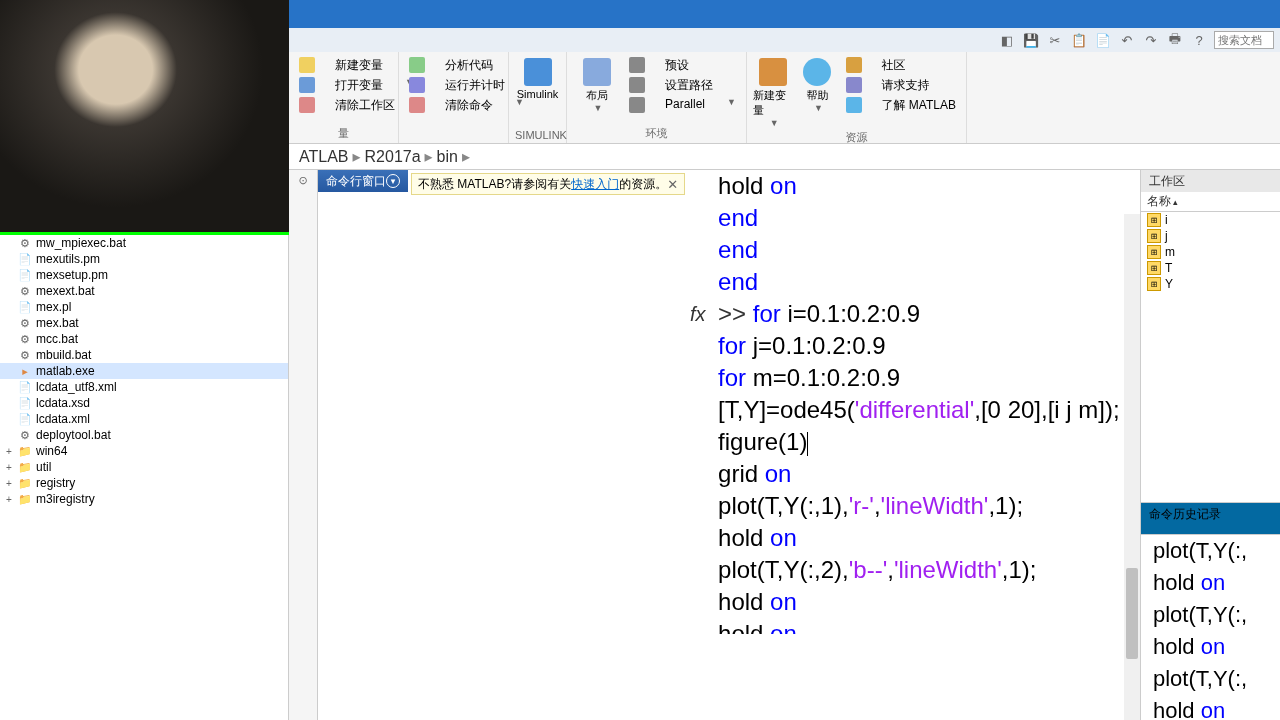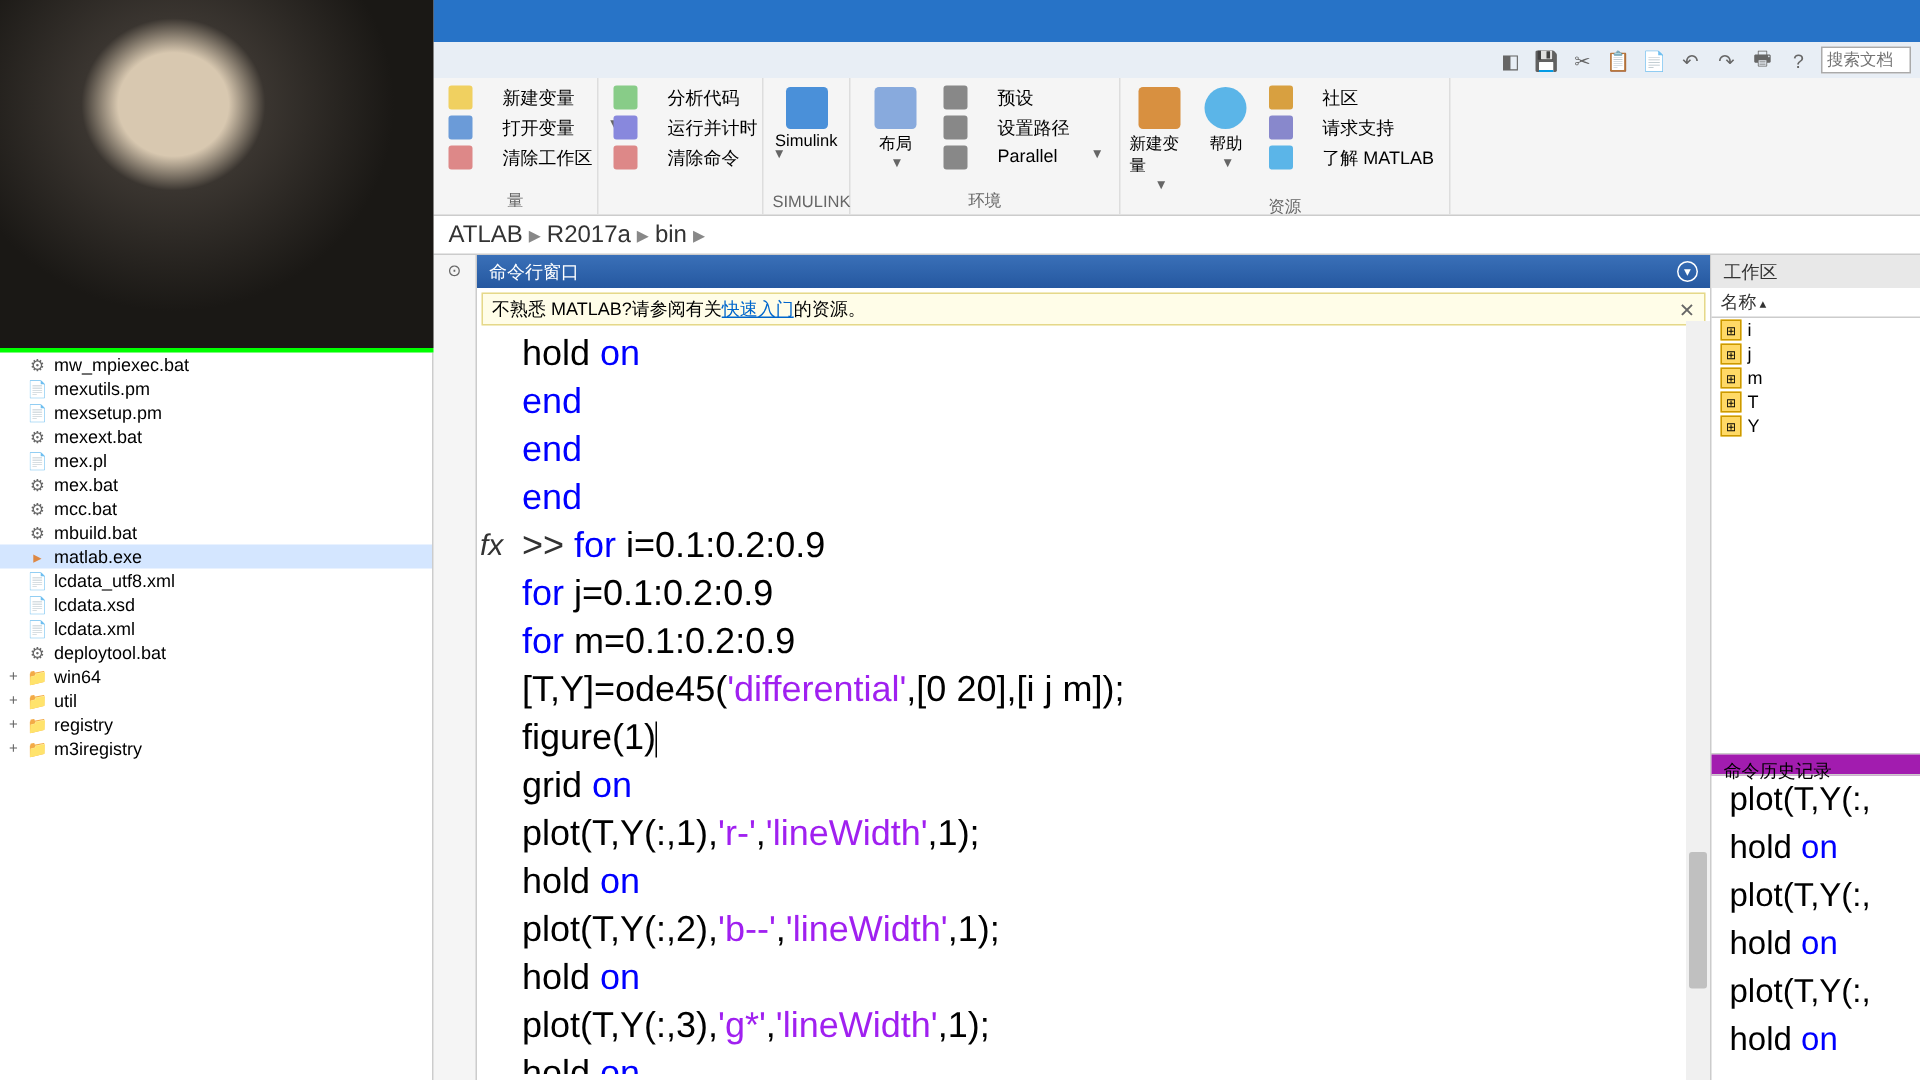--- a/index.html
+++ b/index.html
@@ -21,42 +21,42 @@
 .rbtn-sm .ico { width:16px; height:16px; border-radius:2px; }
 .dd { font-size:9px; color:#666; margin-left:2px; }
 .pathbar { position:absolute; top:144px; left:289px; right:0; height:26px; background:#fff; border-bottom:1px solid #ccc; display:flex; align-items:center; font-size:16px; padding-left:6px; }
 .pathseg { padding:0 4px; color:#333; }
 .patharrow { color:#888; }
 .filetree { position:absolute; top:235px; left:0; width:289px; bottom:0; background:#fff; border-right:1px solid #ccc; overflow:hidden; }
 .ft-row { display:flex; align-items:center; font-size:12px; padding:1px 4px 1px 18px; gap:4px; }
 .ft-row.sel { background:#d4e6ff; }
 .ft-exp { width:10px; font-size:10px; color:#666; margin-left:-14px; text-align:center; }
 .ft-icon { width:14px; height:14px; display:flex; align-items:center; justify-content:center; font-size:11px; }
-.cmdpanel { position:absolute; top:170px; left:318px; width:822px; bottom:0; background:#fff; display:flex; flex-direction:column; }
+.cmdpanel { position:absolute; top:170px; left:318px; width:822px; bottom:0; background:#fff; display:flex; flex-direction:row; }
 .cmdpanel-gutter { position:absolute; top:170px; left:289px; width:29px; bottom:0; background:#f5f5f5; border-right:1px solid #ccc; display:flex; justify-content:center; padding-top:4px; }
 .panel-hdr { height:22px; background:linear-gradient(#3a70b8,#2558a0); color:#fff; font-size:12px; display:flex; align-items:center; padding:0 8px; justify-content:space-between; }
 .panel-hdr .circ { width:14px; height:14px; border:1px solid #fff; border-radius:50%; font-size:9px; display:flex; align-items:center; justify-content:center; }
 .infobar { height:22px; background:#fffde8; border:1px solid #e5d88a; margin:3px; font-size:12px; display:flex; align-items:center; padding:0 6px; justify-content:space-between; }
 .infobar a { color:#06c; text-decoration:underline; }
 .infobar .x { font-size:13px; color:#666; cursor:default; }
 .codearea { flex:1; overflow:hidden; position:relative; font-family:Consolas,monospace; font-size:24px; padding-left:30px; line-height:32px; }
 .codeline { white-space:pre; }
 .fx { position:absolute; left:2px; font-style:italic; font-size:20px; color:#333; }
 .kw { color:#0000ff; }
 .str { color:#a020f0; }
 .prompt { color:#333; }
 .cursor { display:inline-block; width:1px; height:24px; background:#000; vertical-align:middle; }
 .scroll-v { position:absolute; right:0; top:44px; bottom:0; width:16px; background:#f0f0f0; }
 .scroll-thumb { position:absolute; left:2px; right:2px; background:#c0c0c0; border-radius:2px; }
 .workspace { position:absolute; top:170px; left:1140px; right:0; height:332px; background:#fff; border-left:1px solid #ccc; display:flex; flex-direction:column; }
 .ws-colhdr { height:20px; border-bottom:1px solid #ccc; font-size:12px; padding:2px 6px; color:#333; display:flex; align-items:center; gap:2px; }
 .ws-row { display:flex; align-items:center; font-size:12px; padding:1px 6px; gap:4px; }
 .ws-icon { width:14px; height:14px; background:#ffd966; border:1px solid #cc9900; display:flex; align-items:center; justify-content:center; font-size:8px; }
 .history { position:absolute; top:502px; left:1140px; right:0; bottom:0; background:#fff; border-left:1px solid #ccc; border-top:1px solid #ccc; display:flex; flex-direction:column; }
-.hist-hdr { height:14px; background:#a21caf; font-size:12px; padding:3px 8px; border-bottom:1px solid #ccc; }
+.hist-hdr { height:32px; background:#0369a1; font-size:12px; padding:3px 8px; border-bottom:1px solid #ccc; }
 .hist-body { flex:1; overflow:hidden; font-family:Consolas,monospace; font-size:22px; line-height:32px; padding-left:12px; }
 </style>
 </head>
 <body>
 
 <div class="webcam">
     <div class="webcam-img"></div>
   </div>
 <div class="titlebar"></div>
 
@@ -298,21 +298,20 @@
       <div class="codeline"><span class="fx">fx</span><span class="prompt">&gt;&gt; </span><span class="kw">for</span> i=0.1:0.2:0.9</div>
       <div class="codeline"><span class="kw">for</span> j=0.1:0.2:0.9</div>
       <div class="codeline"><span class="kw">for</span> m=0.1:0.2:0.9</div>
       <div class="codeline">[T,Y]=ode45(<span class="str">'differential'</span>,[0 20],[i j m]);</div>
       <div class="codeline">figure(1)<span class="cursor"></span></div>
       <div class="codeline">grid <span class="kw">on</span></div>
       <div class="codeline">plot(T,Y(:,1),<span class="str">'r-'</span>,<span class="str">'lineWidth'</span>,1);</div>
       <div class="codeline">hold <span class="kw">on</span></div>
       <div class="codeline">plot(T,Y(:,2),<span class="str">'b--'</span>,<span class="str">'lineWidth'</span>,1);</div>
       <div class="codeline">hold <span class="kw">on</span></div>
-      <div class="codeline">plot(T,Y(:,3),<span class="str">'g*'</span>,<span class="str">'lineWidth'</span>,1);</div>
       <div class="codeline" style="height: 16px; overflow: hidden;">hold <span class="kw">on</span></div>
     </div>
   <div class="scroll-v">
     <div class="scroll-thumb" style="top:70%;height:18%"></div>
   </div>
 </div>
 
 <div class="workspace">
   <div class="panel-hdr" style="background:#e8e8e8;color:#333">
     <span>工作区</span>

